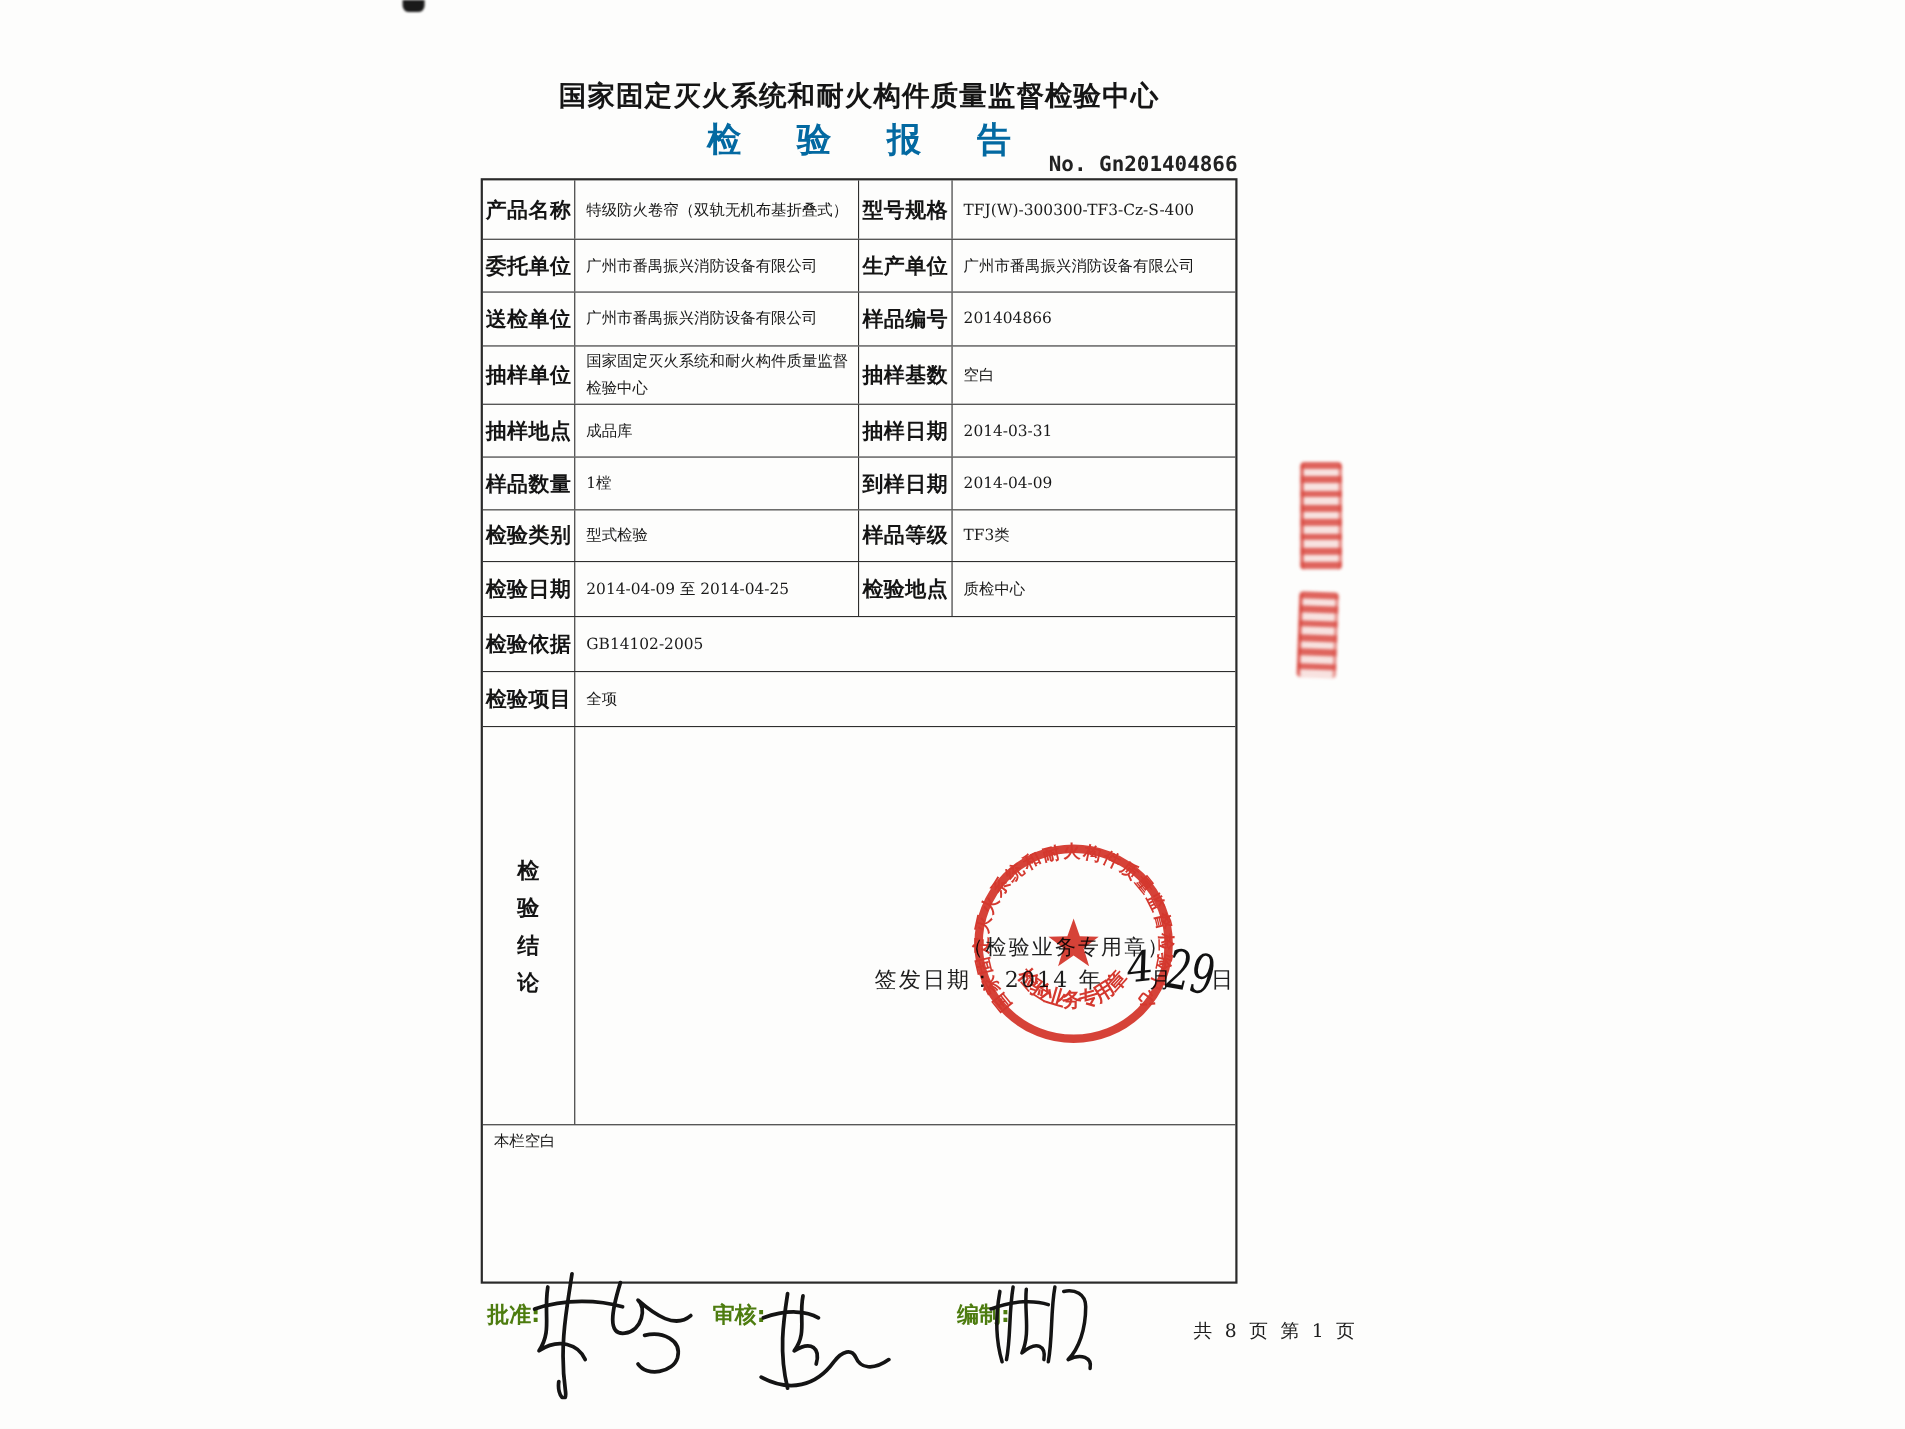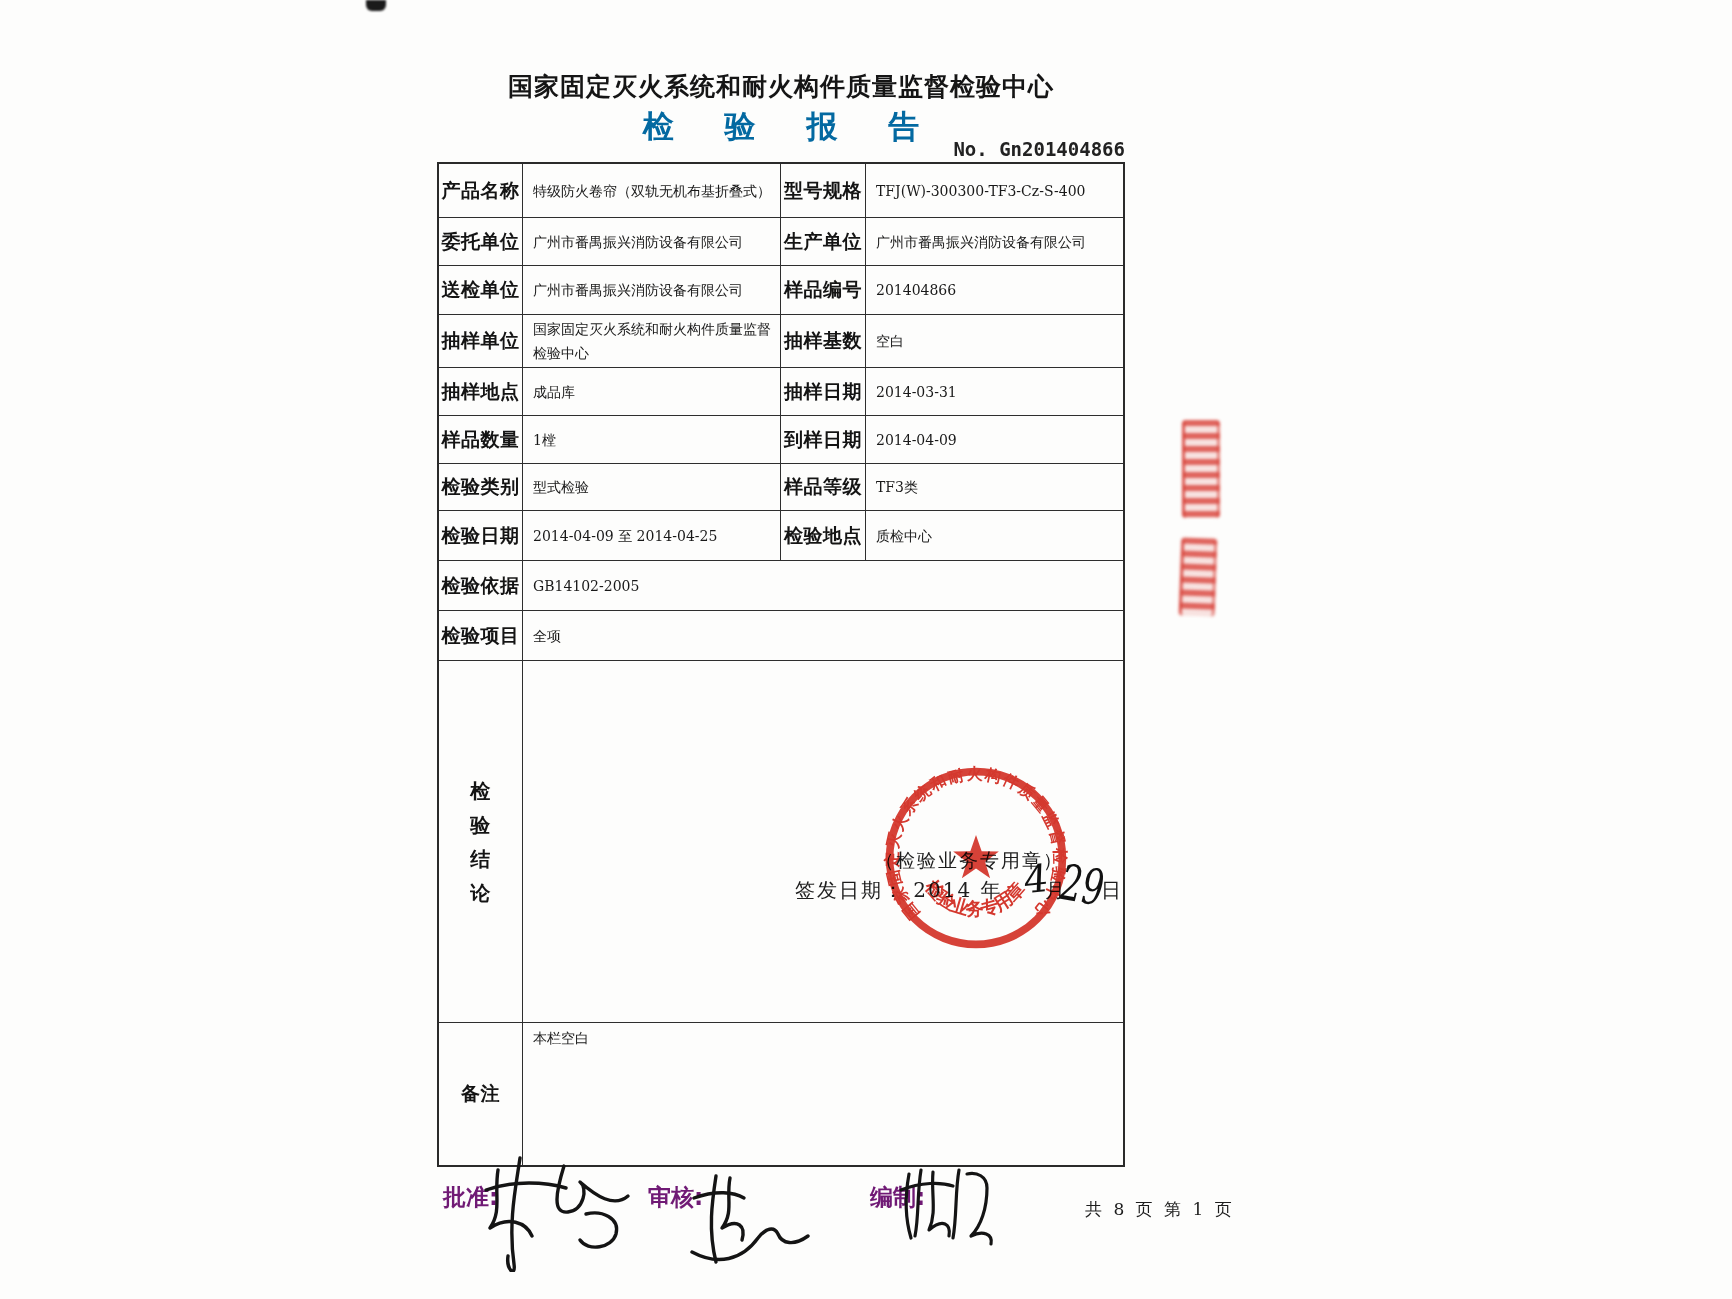--- a/index.html
+++ b/index.html
@@ -93,21 +93,21 @@
     background:
       repeating-linear-gradient(180deg,rgba(211,40,30,.85) 0 6px,rgba(211,40,30,.15) 6px 13px);
     border-left:3px solid rgba(211,40,30,.9);
     border-right:3px solid rgba(211,40,30,.6);
     border-radius:4px;
   }
   .frag1{left:1182px;top:420px;width:32px;height:98px;}
   .frag2{left:1180px;top:538px;width:30px;height:78px;transform:rotate(2deg);}
 
   
-  .footer-label{position:absolute;font-size:23px;font-weight:bold;color:#701a75;}
+  .footer-label{position:absolute;font-size:20px;font-weight:bold;color:#4d7c0f;}
   .lab-approve{left:443px;top:1182px;}
   .lab-review{left:648px;top:1182px;}
   .lab-prepare{left:870px;top:1182px;}
   .page-info{position:absolute;left:1085px;top:1198px;font-size:17px;color:#1d1d1d;
     font-family:"DejaVu Serif",serif;letter-spacing:3px;}
   .sig{position:absolute;}
   .sig1{left:468px;top:1152px;}
   .sig2{left:682px;top:1168px;}
   .sig3{left:893px;top:1160px;}
 </style>
@@ -217,21 +217,20 @@
           </text>
           <polygon fill="#d3281e" opacity="0.95" points="100,76 105.9,92.9 123.8,93.3 109.5,104.1 114.7,121.2 100,111 85.3,121.2 90.5,104.1 76.2,93.3 94.1,92.9"></polygon>
           <text fill="#d3281e" font-size="19" font-weight="bold" letter-spacing="2">
             <textPath href="#arcBottom" startOffset="2" textLength="126">检验业务专用章</textPath>
           </text>
         </svg>
       </div>
     </div>
 
     <div class="trow cols2 last" style="height:142px">
-      <div class="cell label">备注</div>
       <div class="cell value lastcol remarks-value">本栏空白</div>
     </div>
 
   </div>
 
   <div class="margin-frag frag1">
       <div class="blob"></div>
     </div>
   <div class="margin-frag frag2">
       <div class="blob"></div>

